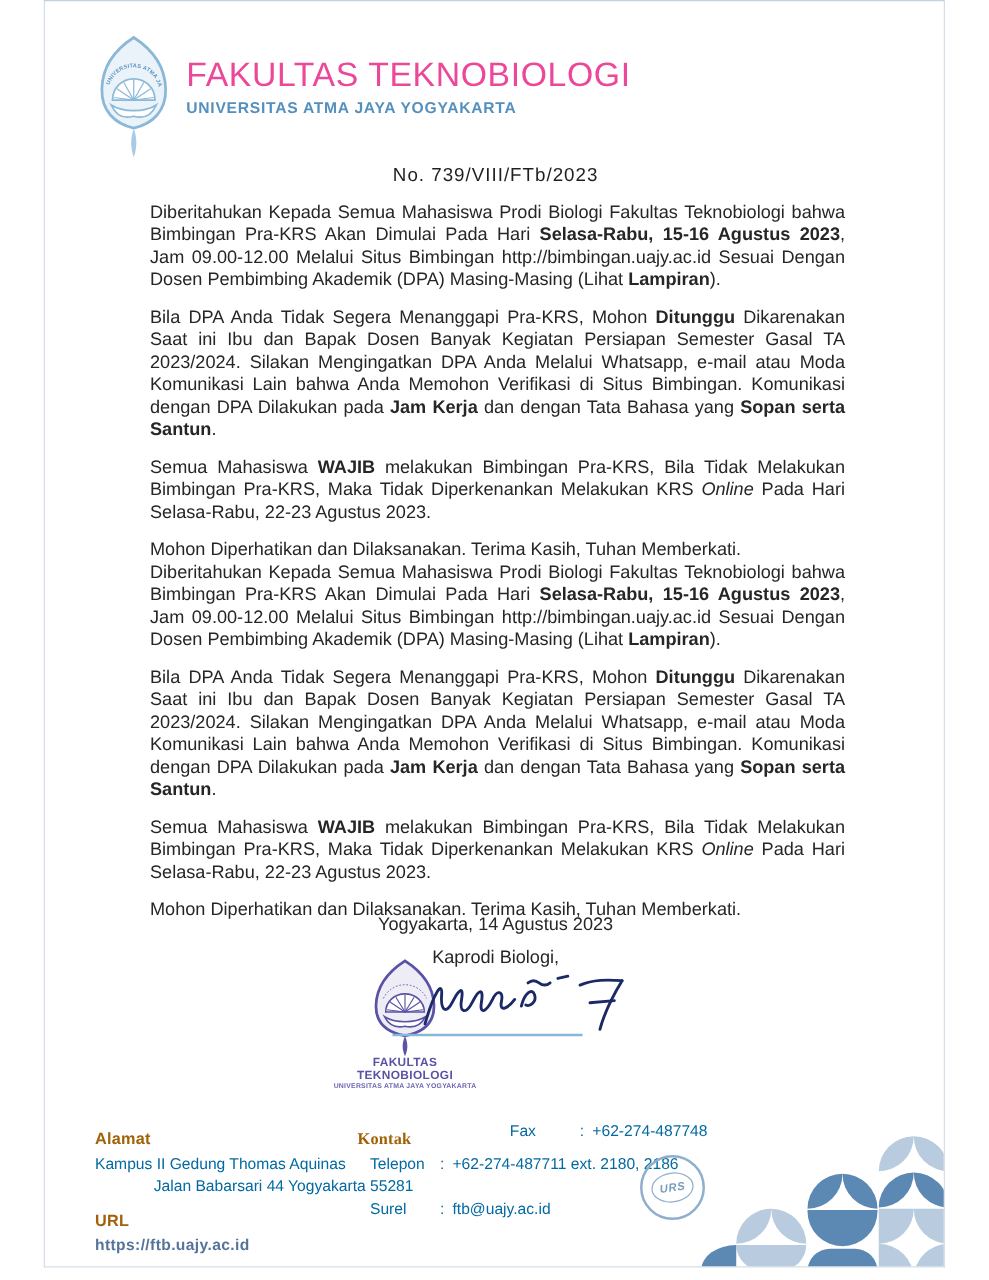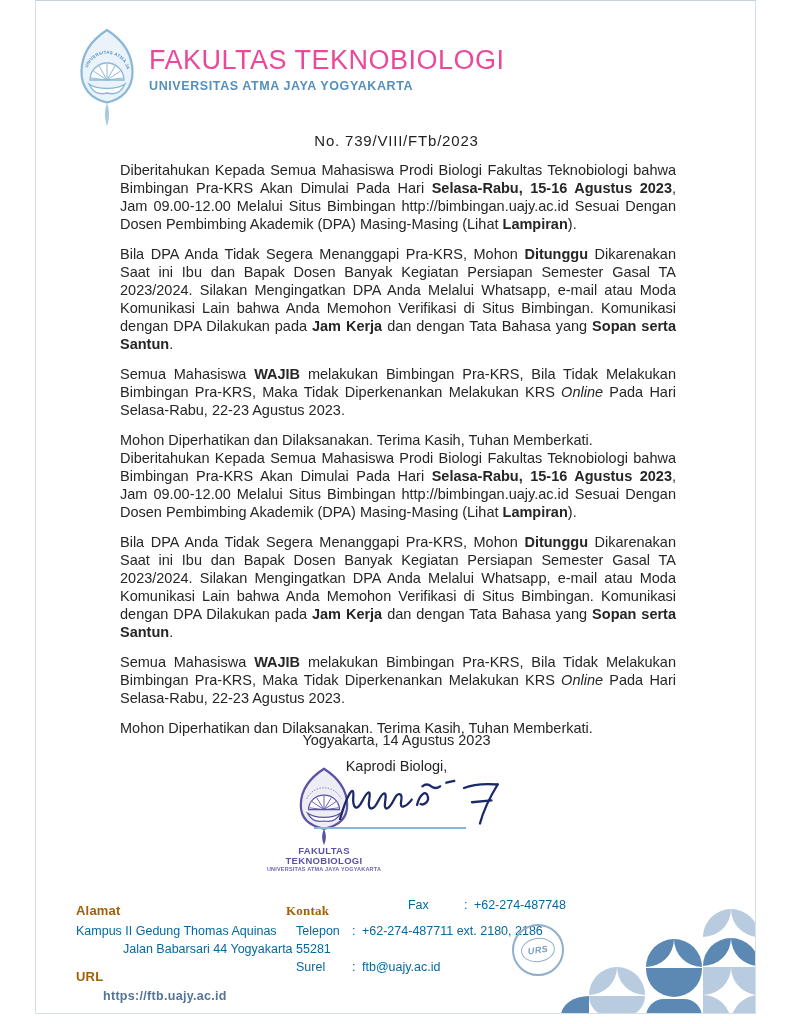--- a/index.html
+++ b/index.html
@@ -39,21 +39,21 @@
   .sig-name  { position:absolute; left:0; top:833px; width:721px; text-align:center; font-size:14.5px; z-index:5; }
   .stamp     { position:absolute; left:228px; top:765px; width:120px; z-index:1; text-align:center; }
   .stamp svg { display:block; margin:0 auto; }
   .stamp-cap1,.stamp-cap2 { font-size:9.5px; font-weight:700; color:#5a52a4; line-height:10px; letter-spacing:0.3px;}
   .stamp-cap3 { font-size:5.5px; font-weight:700; color:#6d66b0; line-height:7px; letter-spacing:0.2px;}
   .sig-ink   { position:absolute; left:288px; top:772px; width:195px; height:62px; z-index:4; }
   .sig-line  { position:absolute; left:278px; top:826px; width:152px; height:2px; background:#86b7d8; z-index:3; }
   
   .f-label { font-size:13px; font-weight:700; color:#a16207; letter-spacing:0.2px; }
   .f-text  { font-size:12.5px; color:#0369a1; }
-  .f-url   { font-size:12.5px; font-weight:700; color:#56749a; letter-spacing:0.3px;margin-left:27px; }
+  .f-url   { font-size:12.5px; font-weight:700; color:#56749a; letter-spacing:0.3px; }
   .alamat-label { position:absolute; left:40px; top:902px; }
   .alamat-1 { position:absolute; left:40px; top:923px; }
   .alamat-2 { position:absolute; left:40px; top:941px;margin-left:47px; }
   .url-label { position:absolute; left:40px; top:968px; }
   .url-value { position:absolute; left:40px; top:988px; }
   .kontak-label { position:absolute; left:250px; top:902px;font-family:Liberation Serif, serif; }
   .k-row { position:absolute; left:250px; width:280px; display:flex; }
   .k-row .kl { width:56px;margin-left:10px; }
   .k-row .kc { width:10px; }
   .k1 { top:923px; } .k2 { top:897px;justify-content:flex-end; } .k3 { top:959px; }

